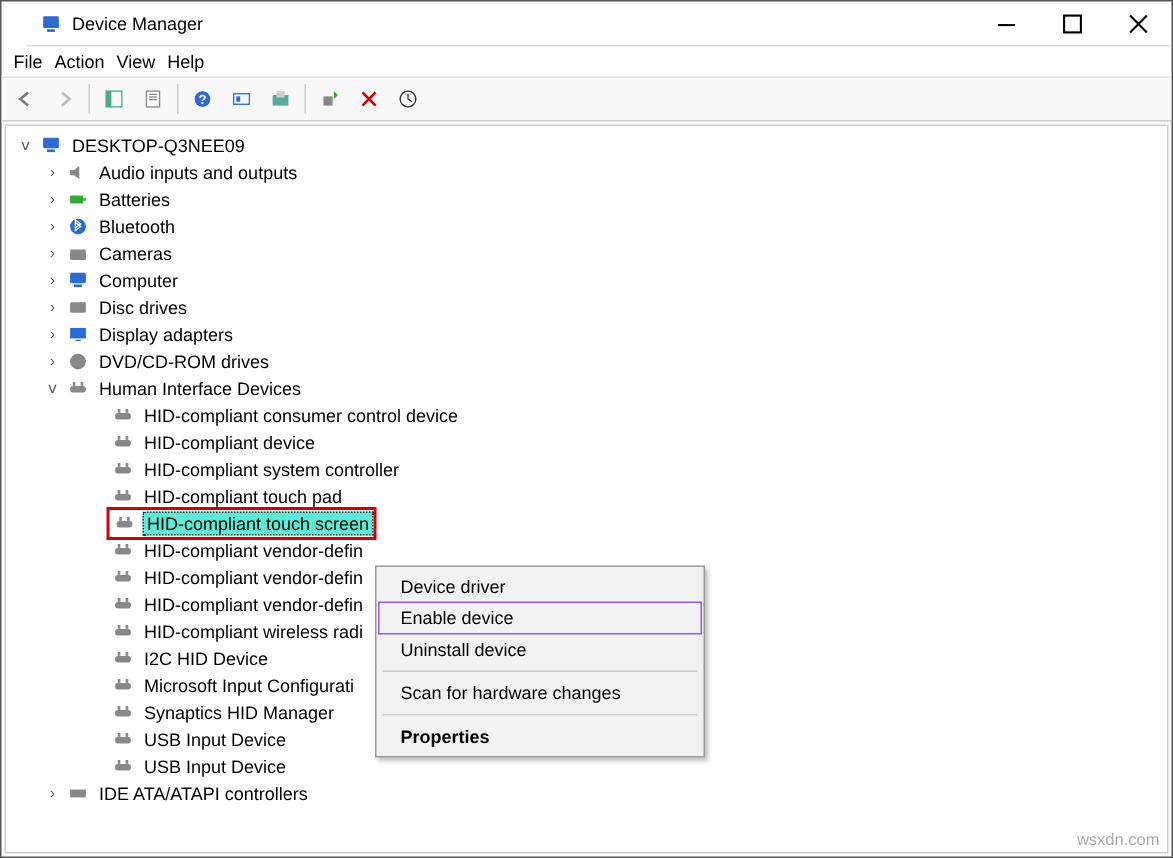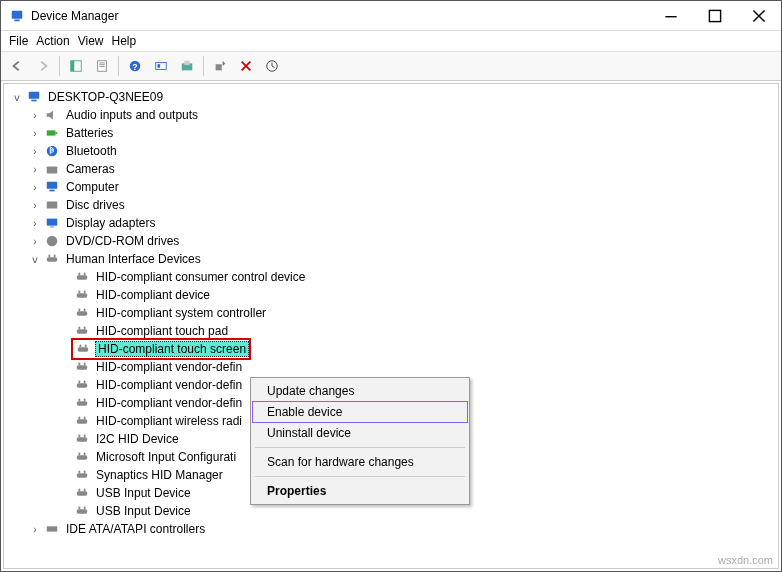--- a/index.html
+++ b/index.html
@@ -1,17 +1,17 @@
 <!DOCTYPE html>
 <html><head>
 <meta charset="utf-8">
 <style>
 * { box-sizing: border-box; margin: 0; padding: 0; }
 body { font-family: "Segoe UI", Tahoma, sans-serif; font-size: 12px; background: #fff; width: 782px; height: 572px; overflow: hidden; position: relative; border: 1px solid #555; }
-.titlebar { height: 30px; display: flex; align-items: center; padding: 0 0 0 8px; border-bottom: 1px solid #ddd; }
+.titlebar { height: 30px; display: flex; align-items: center; padding: 0 0 0 8px; border-bottom: 1px solid #ddd; margin-left: 17px; }
 .app-icon { width: 16px; height: 16px; margin-right: 6px; display: flex; align-items: center; justify-content: center; }
 .title-text { font-size: 12px; flex: 0 0 auto; }
 .title-spacer { flex: 1; }
 .win-controls { display: flex; }
 .win-btn { width: 44px; height: 30px; display: flex; align-items: center; justify-content: center; font-family: "Segoe UI", sans-serif; }
 .menubar { height: 20px; display: flex; align-items: center; padding: 0 8px; gap: 8px; }
 .menubar span { font-size: 12px; }
 .toolbar { height: 30px; border-top: 1px solid #e0e0e0; border-bottom: 1px solid #ccc; display: flex; align-items: center; padding: 0 4px; gap: 2px; background: #f8f8f8; }
 .tool-btn { width: 24px; height: 24px; display: flex; align-items: center; justify-content: center; }
 .tool-sep { width: 1px; height: 20px; background: #ccc; margin: 0 2px; }
@@ -414,21 +414,21 @@
             <rect x="2" y="5" width="12" height="6"></rect>
           </svg>
         </span>
         <span class="node-label">IDE ATA/ATAPI controllers</span>
       </div>
   </div>
 </div>
 
 <div class="context-menu">
   <div class="menu-item">
-      <span>Update changes</span>
+      <span>Device driver</span>
     </div>
   <div class="menu-item menu-highlight">
       <span>Enable device</span>
     </div>
   <div class="menu-item">
       <span>Uninstall device</span>
     </div>
   <div class="menu-sep"></div>
   <div class="menu-item">
       <span>Scan for hardware changes</span>

